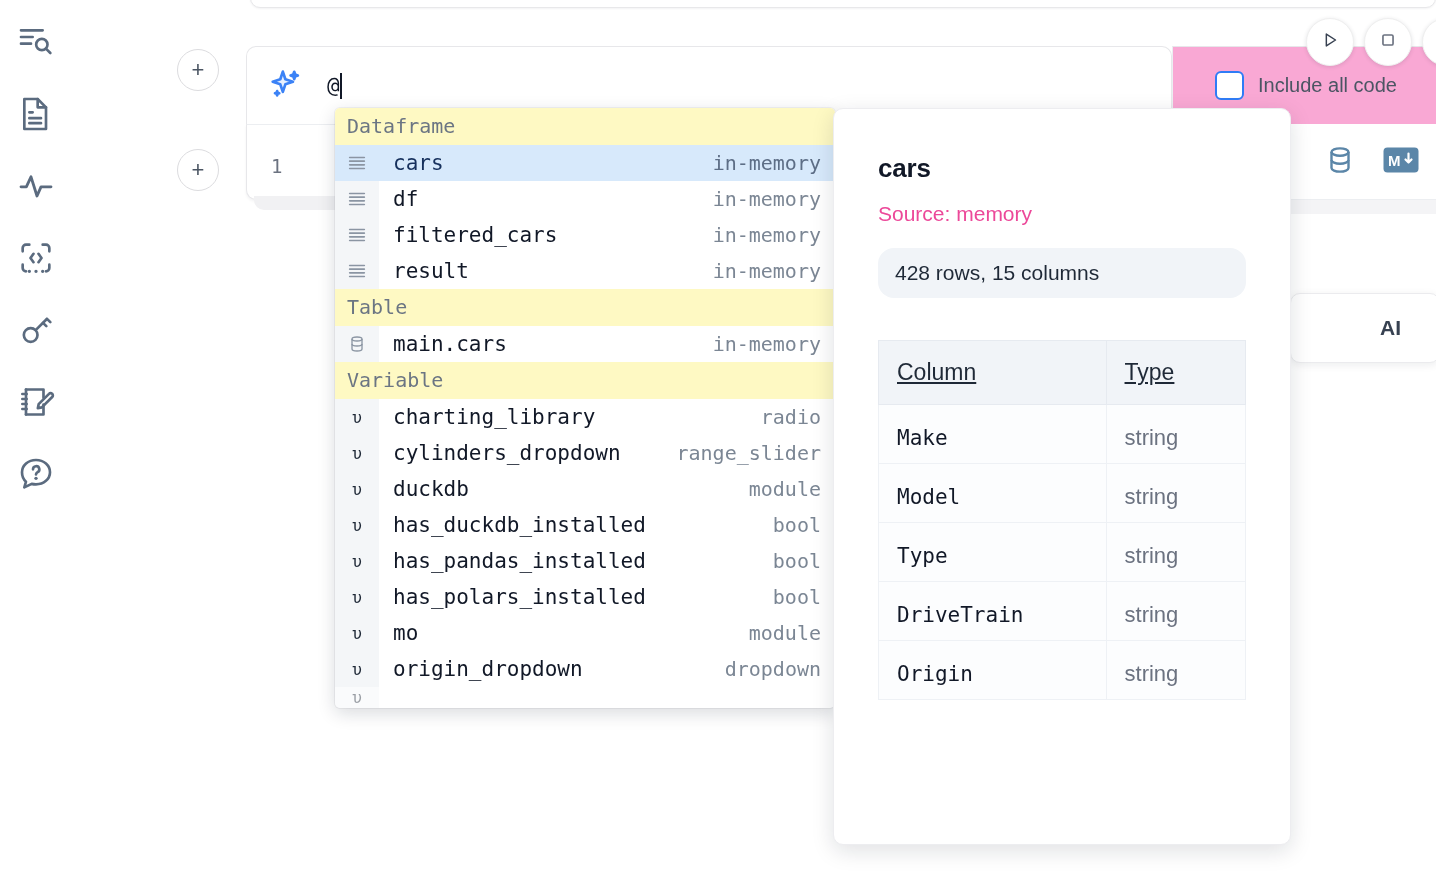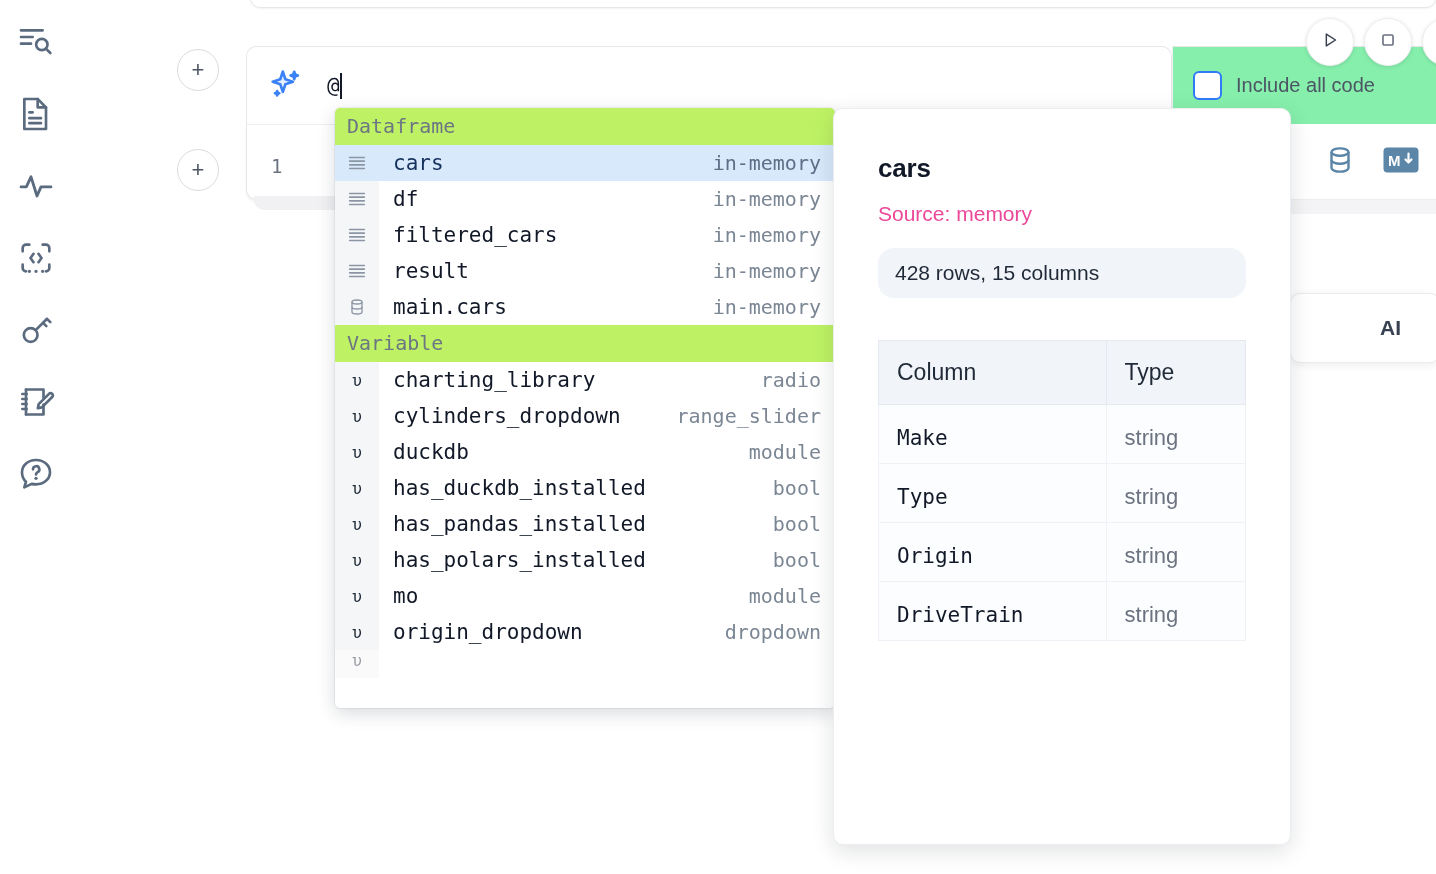--- a/index.html
+++ b/index.html
@@ -148,25 +148,25 @@
 
   
   .cell-right-panel {
     position: absolute;
     left: 1100px;
     top: 46px;
     right: 0;
     height: 78px;
     border-left: 1px solid #eceef1;
     border-top: 1px solid #e7e7ea;
-    background: #86efac;
-    box-sizing: border-box;
-    display: flex;
-    align-items: center;
-    padding-left: 20px;
+    background: #f9a8d4;
+    box-sizing: border-box;
+    display: flex;
+    align-items: center;
+    padding-left: 42px;
   }
   .chk-row { display: flex; align-items: center; }
   .chk-box {
     width: 29px; height: 29px;
     border: 2px solid #2f7cf6;
     border-radius: 6px;
     background: #fff;
     box-sizing: border-box;
     cursor: pointer;
   }
@@ -250,21 +250,21 @@
     width: 500px;
     height: 600px;
     background: #ffffff;
     border-radius: 5px;
     box-shadow: 0 5px 18px rgba(15,23,42,0.16), 0 0 0 1px rgba(15,23,42,0.05);
     overflow: hidden;
     box-sizing: border-box;
     font-family: "DejaVu Sans Mono", "Liberation Mono", monospace;
   }
   .ac-group {
-    background: #bef264;
+    background: #fef9c3;
     color: #6b7583;
     font-size: 20px;
     padding: 6px 0 2px 12px;
     height: 37px;
     box-sizing: border-box;
     line-height: 25px;
   }
   .ac-item {
     display: flex;
     align-items: center;
@@ -344,20 +344,21 @@
     table-layout: fixed;
   }
   .dp-table th {
     background: #f1f4f8;
     text-align: left;
     font-weight: 400;
     font-size: 23px;
     color: #1f2937;
     padding: 18px 0 18px 18px;
     border: 1px solid #e6eaf0;
+    text-decoration: underline;
   }
   .dp-table td {
     font-size: 22px;
     padding: 20px 0 12px 18px;
     border: 1px solid #eef1f5;
     background: #fcfdfe;
     white-space: nowrap;
     overflow: hidden;
   }
   .dp-table td.col-name {
@@ -549,20 +550,21 @@
     </div>
     <div class="ac-item dataframe">
       <span class="ic">
         <svg width="22" height="22" viewBox="0 0 24 24" fill="none" stroke="#8b95a3" stroke-width="1.8" stroke-linecap="round">
           <path d="M4 6h16M4 10h16M4 14h16M4 18h16"></path>
         </svg>
       </span>
       <span class="nm">result</span>
       <span class="ty">in-memory</span>
     </div>
+    <div class="ac-group">Table</div>
     <div class="ac-item table">
       <span class="ic">
         <svg width="20" height="22" viewBox="0 0 24 24" fill="none" stroke="#8b95a3" stroke-width="1.6">
           <ellipse cx="12" cy="6" rx="6" ry="2.4"></ellipse>
           <path d="M6 6v12c0 1.33 2.69 2.4 6 2.4s6-1.07 6-2.4V6"></path>
           <path d="M6 12c0 1.33 2.69 2.4 6 2.4s6-1.07 6-2.4"></path>
         </svg>
       </span>
       <span class="nm">main.cars</span>
       <span class="ty">in-memory</span>
@@ -647,26 +649,30 @@
         <th>Column</th>
         <th>Type</th>
       </tr>
     </thead>
     <tbody id="dp-body">
         <tr>
           <td class="col-name">Make</td>
           <td class="col-type">string</td>
         </tr>
         <tr>
+          <td class="col-name">Model</td>
+          <td class="col-type">string</td>
+        </tr>
+        <tr>
           <td class="col-name">Type</td>
+          <td class="col-type">string</td>
+        </tr>
+        <tr>
+          <td class="col-name">DriveTrain</td>
           <td class="col-type">string</td>
         </tr>
         <tr>
           <td class="col-name">Origin</td>
           <td class="col-type">string</td>
         </tr>
-        <tr>
-          <td class="col-name">DriveTrain</td>
-          <td class="col-type">string</td>
-        </tr>
       </tbody>
   </table>
 </div>
 
 </body></html>

